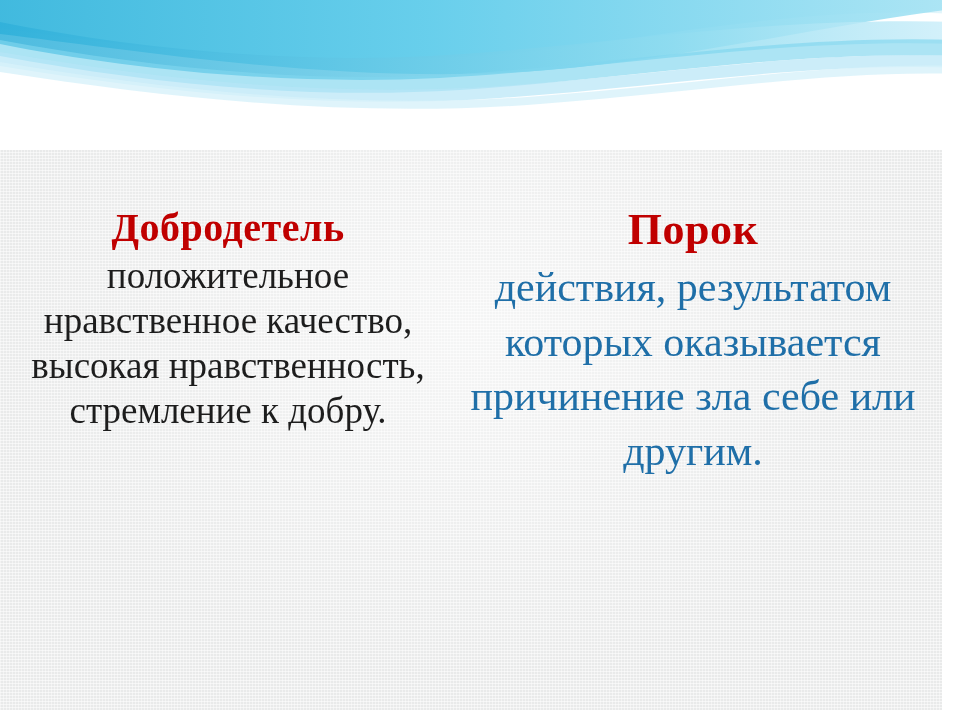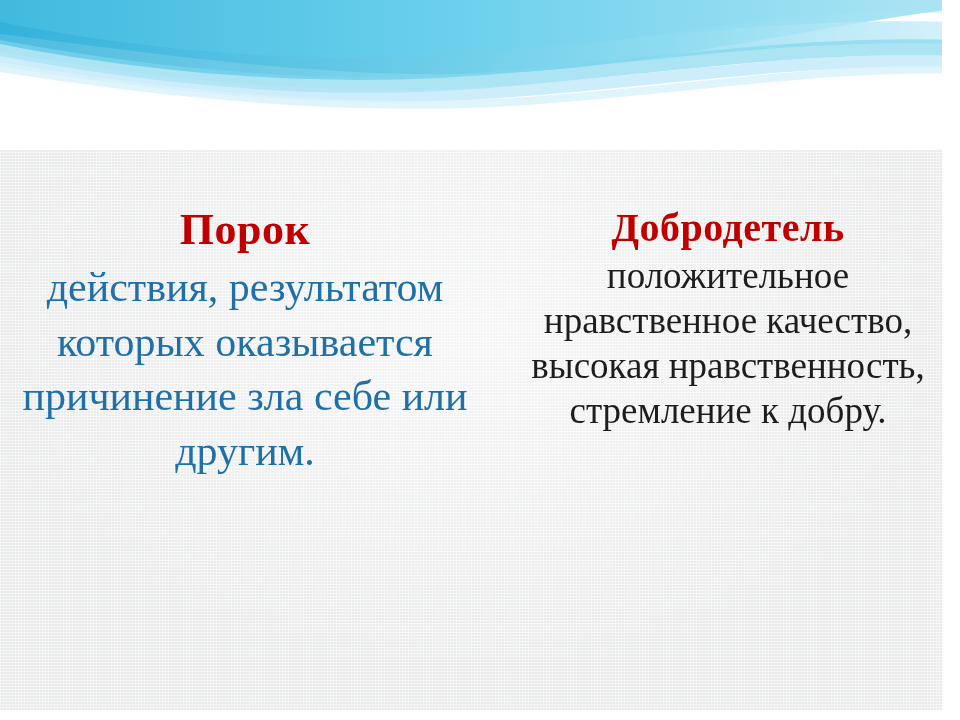--- a/index.html
+++ b/index.html
@@ -173,25 +173,25 @@
       <path d="M0,62 C180,92 360,110 540,96 C700,84 830,62 960,66 L960,74 C830,70 700,92 540,104 C360,118 180,100 0,72 Z" fill="#d7f1fa" opacity="0.8"></path>
       <rect x="942" y="0" width="18" height="150" fill="#ffffff"></rect>
     </svg>
   </div>
 
   <div class="right-strip"></div>
   <div class="bottom-strip"></div>
 
   <div class="columns">
 
+    <div class="col col-left">
+      <div class="term-left">Добродетель</div>
+      <div class="def-left">положительное нравственное качество, высокая нравственность, стремление к добру.</div>
+    </div>
+
     <div class="col col-right">
       <div class="term-right">Порок</div>
       <div class="def-right">действия, результатом которых оказывается причинение зла себе или другим.</div>
-    </div>
-
-    <div class="col col-left">
-      <div class="term-left">Добродетель</div>
-      <div class="def-left">положительное нравственное качество, высокая нравственность, стремление к добру.</div>
     </div>
 
   </div>
 
 </div>
 
 </body></html>

